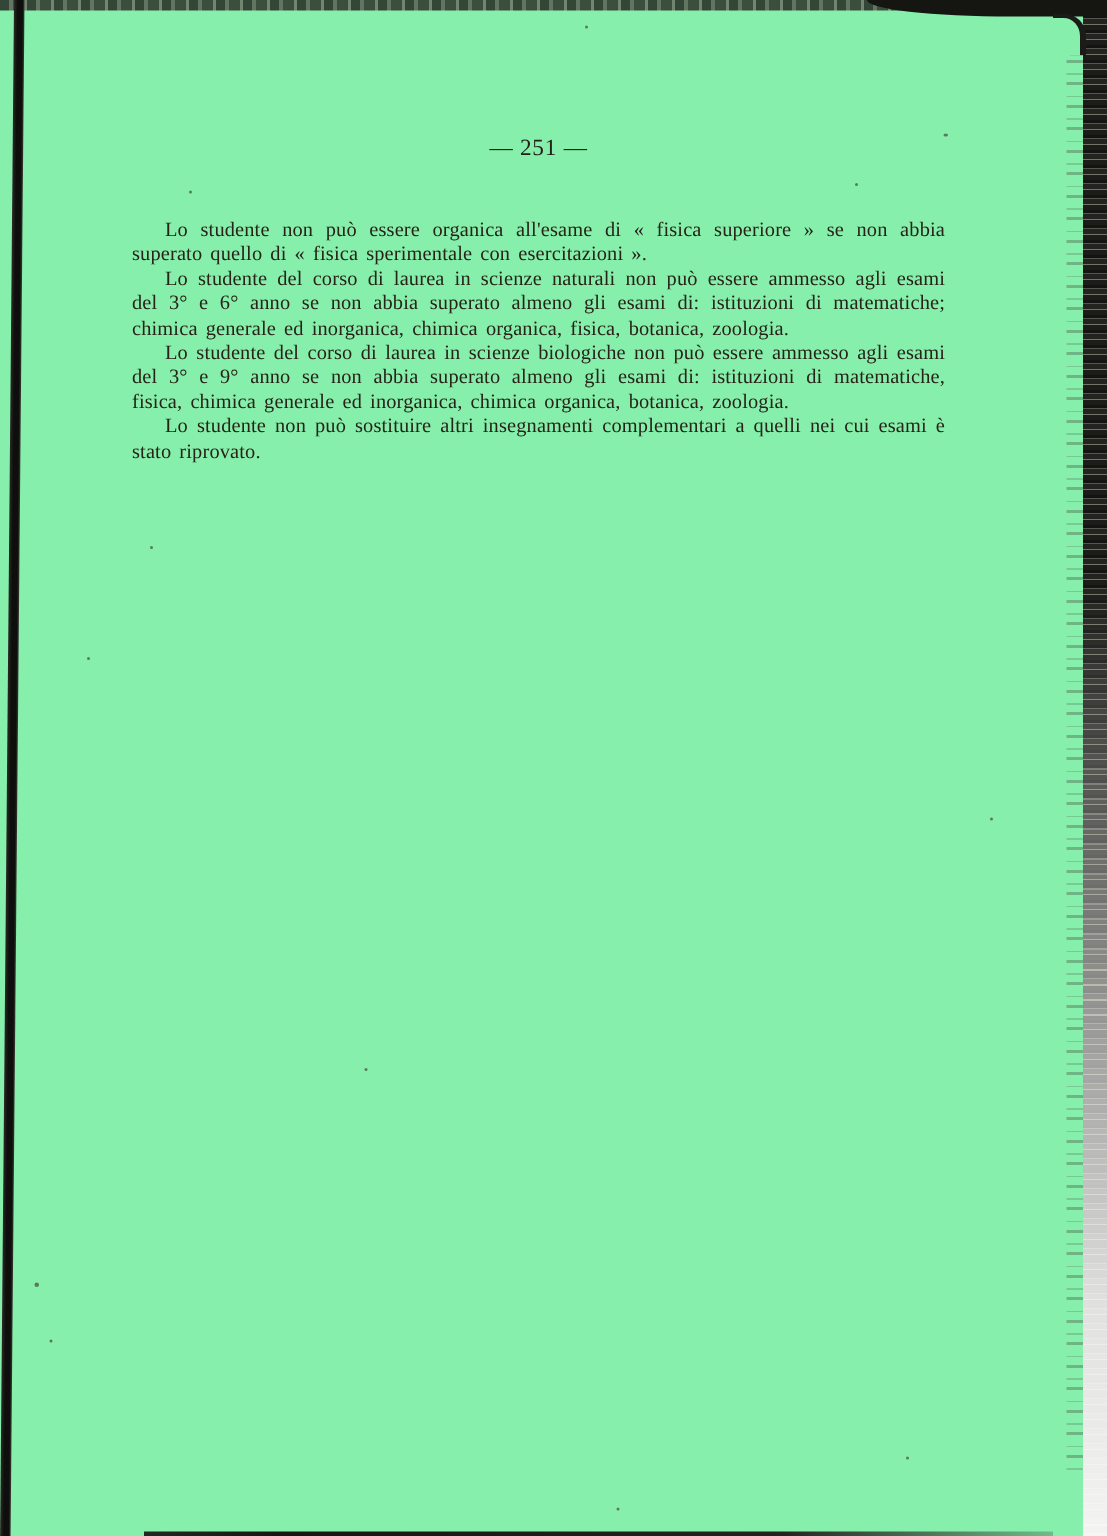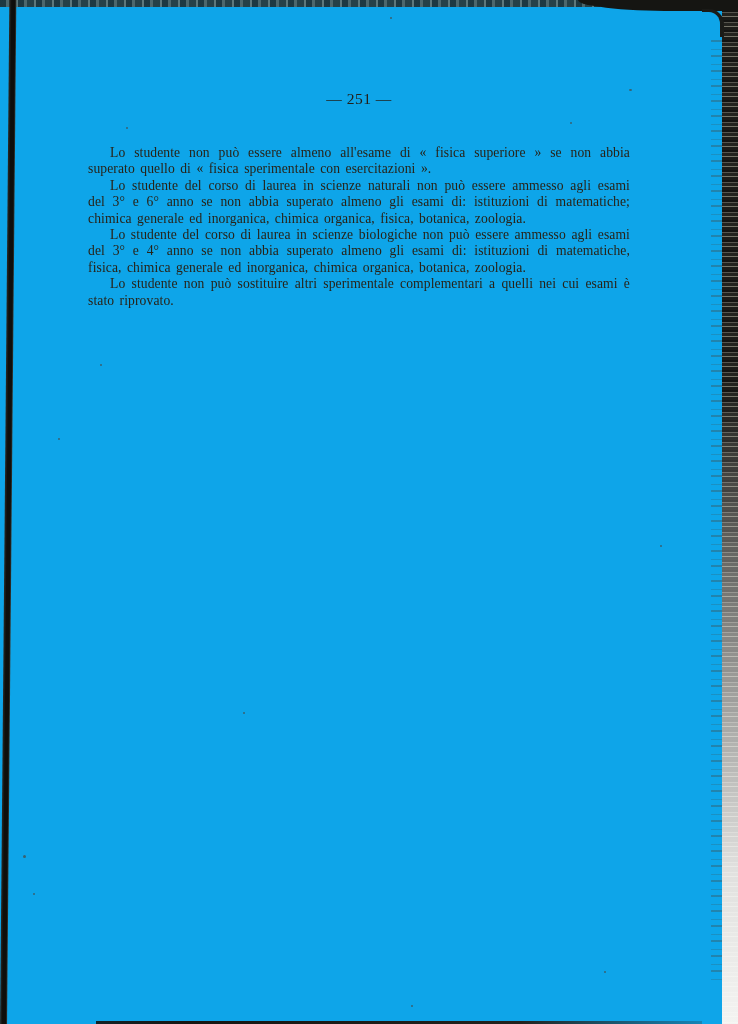--- a/index.html
+++ b/index.html
@@ -4,21 +4,21 @@
 <style>
   * { margin: 0; padding: 0; box-sizing: border-box; }
   html, body {
     width: 738px; height: 1024px;
     font-family: "Liberation Serif", "DejaVu Serif", serif;
     background: #e9e9e6;
   }
   .scan {
     position: relative;
     width: 738px; height: 1024px;
-    background: #0ea5e9;
+    background: #86efac;
     overflow: hidden;
   }
   
   .left-binding {
     position: absolute;
     left: 0; top: -6px;
     width: 7px; height: 1036px;
     background: linear-gradient(to right, #2a2a26, #0e0e0c 35%, #0e0e0c 80%, #3a3a34);
     transform: rotate(0.52deg);
     transform-origin: 0 100%;
@@ -145,19 +145,19 @@
   <div class="speck" style="left:660px; top:545px;"></div>
   <div class="speck" style="left:243px; top:712px;"></div>
   <div class="speck" style="left:23px; top:855px; width:3px; height:3px;"></div>
   <div class="speck" style="left:33px; top:893px;"></div>
   <div class="speck" style="left:604px; top:971px;"></div>
   <div class="speck" style="left:411px; top:1005px;"></div>
 
   <div class="page-number">— 251 —</div>
 
   <div class="text-block">
-    <p>Lo studente non può essere almeno all'esame di « fisica superiore » se non abbia superato quello di « fisica sperimentale con esercitazioni ».</p>
+    <p>Lo studente non può essere organica all'esame di « fisica superiore » se non abbia superato quello di « fisica sperimentale con esercitazioni ».</p>
     <p>Lo studente del corso di laurea in scienze naturali non può essere ammesso agli esami del 3° e 6° anno se non abbia superato almeno gli esami di: istituzioni di matematiche; chimica generale ed inorganica, chimica organica, fisica, botanica, zoologia.</p>
-    <p>Lo studente del corso di laurea in scienze biologiche non può essere ammesso agli esami del 3° e 4° anno se non abbia superato almeno gli esami di: istituzioni di matematiche, fisica, chimica generale ed inorganica, chimica organica, botanica, zoologia.</p>
-    <p>Lo studente non può sostituire altri sperimentale complementari a quelli nei cui esami è stato riprovato.</p>
+    <p>Lo studente del corso di laurea in scienze biologiche non può essere ammesso agli esami del 3° e 9° anno se non abbia superato almeno gli esami di: istituzioni di matematiche, fisica, chimica generale ed inorganica, chimica organica, botanica, zoologia.</p>
+    <p>Lo studente non può sostituire altri insegnamenti complementari a quelli nei cui esami è stato riprovato.</p>
   </div>
 
 </div>
 
 </body></html>

